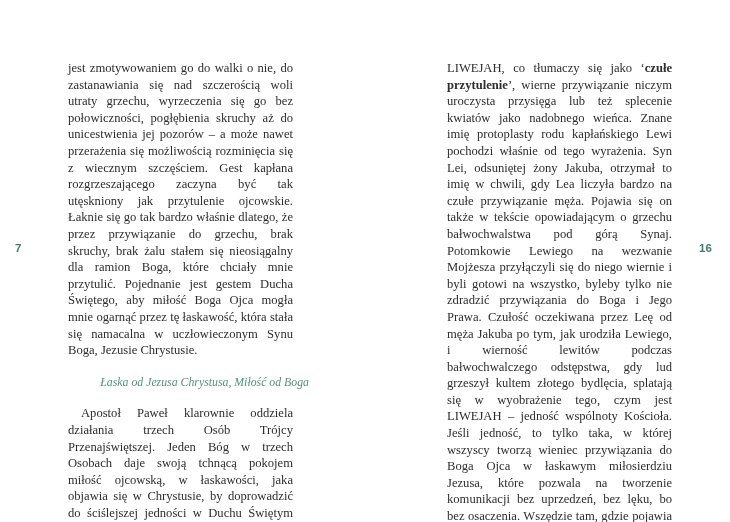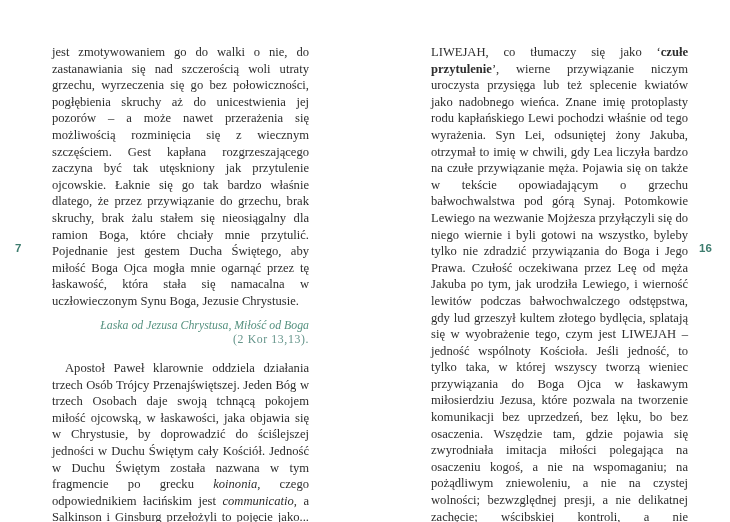--- a/index.html
+++ b/index.html
@@ -17,21 +17,21 @@
     top: 44px;
     width: 257px;
     font-size: 12.6px;
     line-height: 16.6px;
     text-align: justify;
     hyphens: auto;
     -webkit-hyphens: auto;
   }
   .col-left  { left: 52px; }
   .col-right { left: 431px; }
-  p.para { margin: 0; }
+  p.para { margin: 16px; }
   .justify-last { text-align-last: justify; }
   .indent { text-indent: 13px; }
   .seg-bold { font-weight: bold; }
   .seg-italic { font-style: italic; }
   .quote {
     margin: 8px 0 13px 0;
     text-align: right;
     font-size: 11.8px;
     line-height: 14.8px;
     font-family: Liberation Serif, serif;
@@ -64,21 +64,20 @@
 
   <div>
     <div class="pagenum pn-left">7</div>
 
     <div class="column col-left">
 
       <p class="para"><span>jest zmotywowaniem go do walki o nie, do zastanawiania się nad szczerością woli utraty grzechu, wyrzeczenia się go bez połowiczności, pogłębienia skruchy aż do unicestwienia jej pozorów – a może nawet przerażenia się możliwością rozminięcia się z wiecznym szczęściem. Gest kapłana rozgrzeszającego zaczyna być tak utęskniony jak przytulenie ojcowskie. Łaknie się go tak bardzo właśnie dlatego, że przez przywiązanie do grzechu, brak skruchy, brak żalu stałem się nieosiągalny dla ramion Boga, które chciały mnie przytulić. Pojednanie jest gestem Ducha Świętego, aby miłość Boga Ojca mogła mnie ogarnąć przez tę łaskawość, która stała się namacalna w uczłowieczonym Synu Boga, Jezusie Chrystusie.</span></p>
 
       <div class="quote">
         <div class="quote-line">Łaska od Jezusa Chrystusa, Miłość od Boga</div>
-        <div class="quote-cite">(2 Kor 13,13).</div>
       </div>
 
       <p class="para indent justify-last"><span>Apostoł Paweł klarownie oddziela działania trzech Osób Trójcy Przenajświętszej. Jeden Bóg w trzech Osobach daje swoją tchnącą pokojem miłość ojcowską, w łaskawości, jaka objawia się w Chrystusie, by doprowadzić do ściślejszej jedności w Duchu Świętym cały Kościół. Jedność w Duchu Świętym została nazwana w tym fragmencie po grecku </span><span class="seg-italic">koinonia</span><span>, czego odpowiednikiem łacińskim jest </span><span class="seg-italic">communicatio</span><span>, a Salkinson i Ginsburg przełożyli to pojęcie jako...</span></p>
     </div>
   </div>
 
   <div>
     <div class="pagenum pn-right">16</div>
 
     <div class="column col-right">

